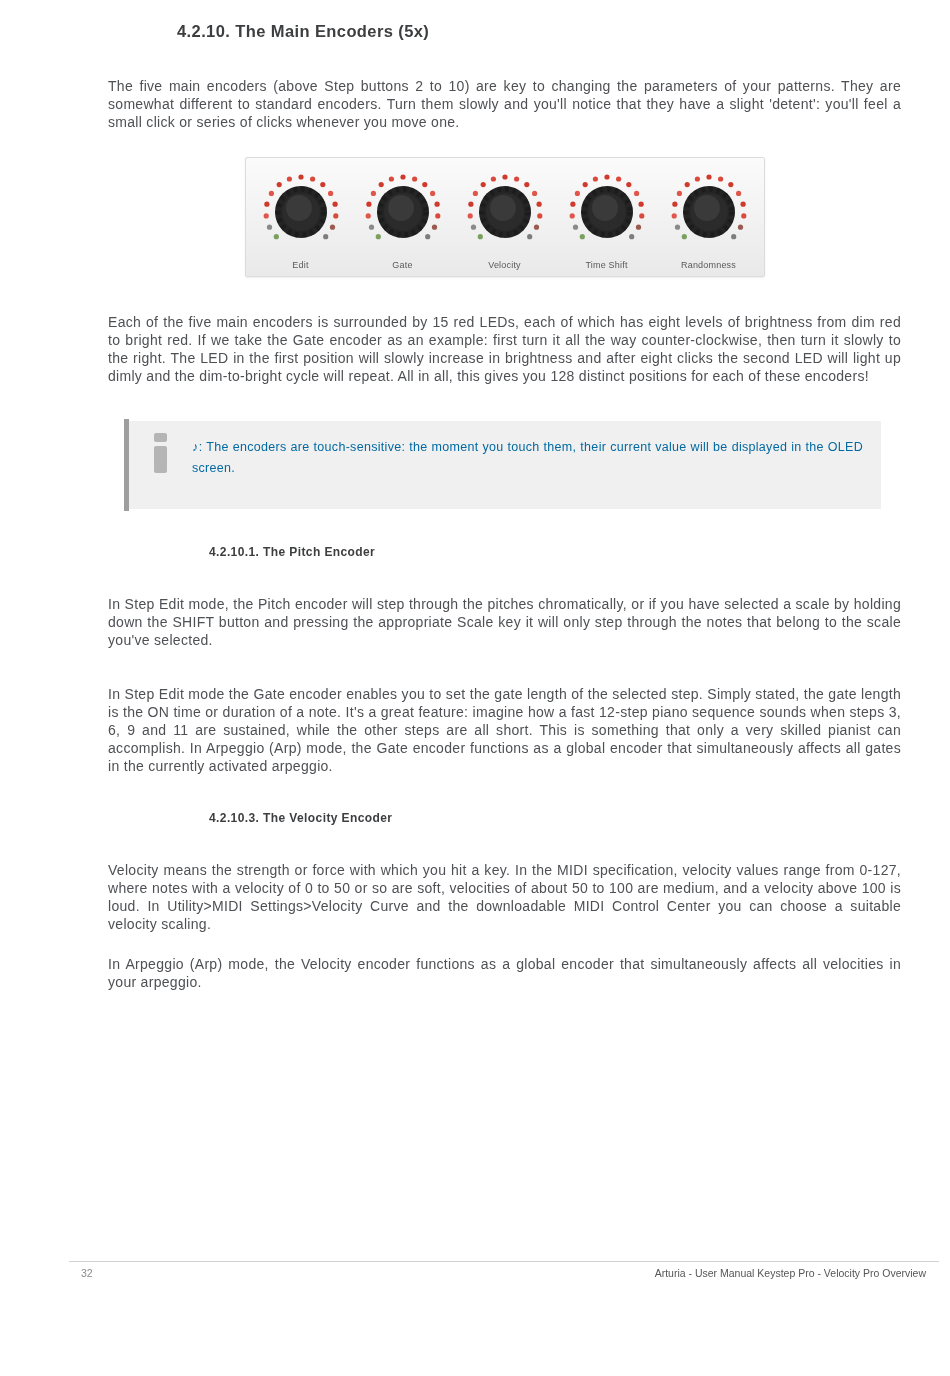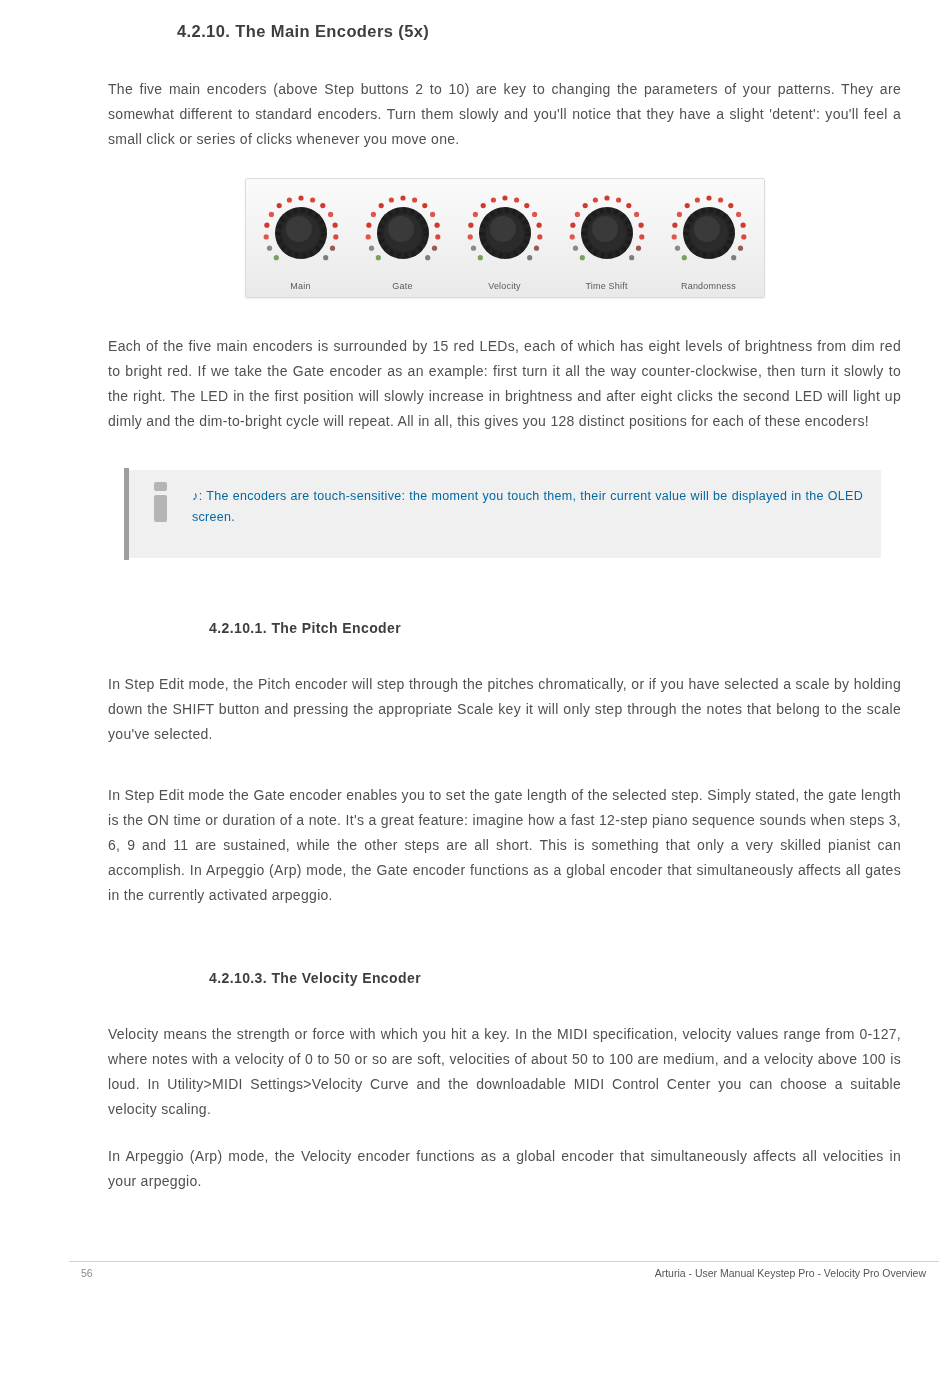--- a/index.html
+++ b/index.html
@@ -12,27 +12,27 @@
     overflow:hidden;
     margin-left:29px;
   }
   .content{padding:0 78px 0 79px;}
   h1.main-heading{
     margin:0;padding:22px 0 0 69px;
     font-size:16.5px;font-weight:bold;color:#3d3e40;
     letter-spacing:.4px;
   }
   h2.sub-heading{
-    margin:0;padding:62px 0 0 101px;
-    font-size:14px;font-weight:bold;color:#3d3e40;
+    margin:0;padding:36px 0 0 101px;
+    font-size:12px;font-weight:bold;color:#3d3e40;
     letter-spacing:.4px;
   }
   p.body-text{
     margin:0;padding-top:36px;
-    font-size:14px;line-height:25px;
+    font-size:14px;line-height:18px;
     text-align:justify;letter-spacing:.3px;
     color:#4e5054;
   }
   p.body-text.tight{padding-top:22px;}
 
   
   .encoder-panel{
     width:510px;margin:26px auto 0 auto;
     background:linear-gradient(#fbfbfb,#e9e9e9);
     border:1px solid #dcdcdc;border-radius:2px;
@@ -106,21 +106,21 @@
               <circle cx="75.6" cy="27.4" r="2.6" fill="#e0564a"></circle>
               <circle cx="80.1" cy="38.2" r="2.6" fill="#cf3a2c"></circle>
               <circle cx="80.8" cy="49.9" r="2.6" fill="#d94a3c"></circle>
               <circle cx="77.5" cy="61.2" r="2.6" fill="#9a5a50"></circle>
               <circle cx="70.7" cy="70.7" r="2.6" fill="#7d7d7d"></circle>
               <circle cx="46" cy="46" r="26" fill="#242424"></circle>
               <circle cx="46" cy="46" r="23" fill="none" stroke="#1c1c1c" stroke-width="5" stroke-dasharray="3.5 4.2"></circle>
               <circle cx="46" cy="46" r="19" fill="#2b2b2b"></circle>
               <circle cx="44" cy="42" r="13" fill="#3a3a3a"></circle>
             </svg></div>
-        <div class="encoder-label">Main</div>
+        <div class="encoder-label">Edit</div>
       </div>
       <div class="encoder">
         <div class="knob"><svg width="92" height="92" viewBox="0 0 92 92">
               <circle cx="21.3" cy="70.7" r="2.6" fill="#7aa05e"></circle>
               <circle cx="14.5" cy="61.2" r="2.6" fill="#8a8a8a"></circle>
               <circle cx="11.2" cy="49.9" r="2.6" fill="#e0564a"></circle>
               <circle cx="11.9" cy="38.2" r="2.6" fill="#cf3a2c"></circle>
               <circle cx="16.4" cy="27.4" r="2.6" fill="#e0564a"></circle>
               <circle cx="24.2" cy="18.6" r="2.6" fill="#cf3a2c"></circle>
               <circle cx="34.4" cy="13.0" r="2.6" fill="#d94a3c"></circle>
@@ -229,15 +229,15 @@
 
     <p class="body-text">In Step Edit mode the Gate encoder enables you to set the gate length of the selected step. Simply stated, the gate length is the ON time or duration of a note. It's a great feature: imagine how a fast 12-step piano sequence sounds when steps 3, 6, 9 and 11 are sustained, while the other steps are all short. This is something that only a very skilled pianist can accomplish. In Arpeggio (Arp) mode, the Gate encoder functions as a global encoder that simultaneously affects all gates in the currently activated arpeggio.</p>
 
     <h2 class="sub-heading">4.2.10.3. The Velocity Encoder</h2>
     <p class="body-text">Velocity means the strength or force with which you hit a key. In the MIDI specification, velocity values range from 0-127, where notes with a velocity of 0 to 50 or so are soft, velocities of about 50 to 100 are medium, and a velocity above 100 is loud. In Utility&gt;MIDI Settings&gt;Velocity Curve and the downloadable MIDI Control Center you can choose a suitable velocity scaling.</p>
     <p class="body-text tight">In Arpeggio (Arp) mode, the Velocity encoder functions as a global encoder that simultaneously affects all velocities in your arpeggio.</p>
 
   </div>
 
   <div class="footer-divider"></div>
-  <div class="footer-page-number">56</div>
+  <div class="footer-page-number">32</div>
   <div class="footer-source">Arturia - User Manual Keystep Pro - Velocity Pro Overview</div>
 </div>
 
 </body></html>

